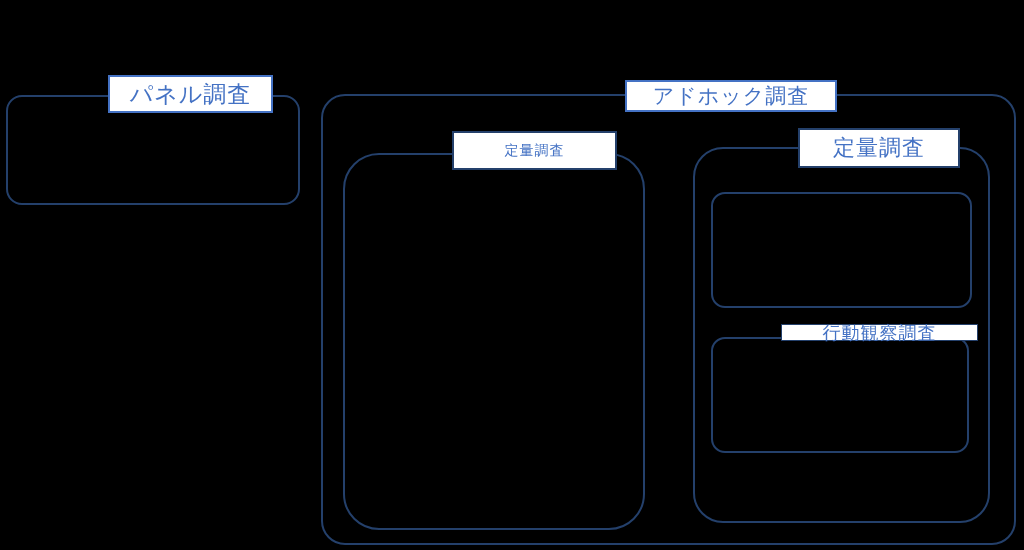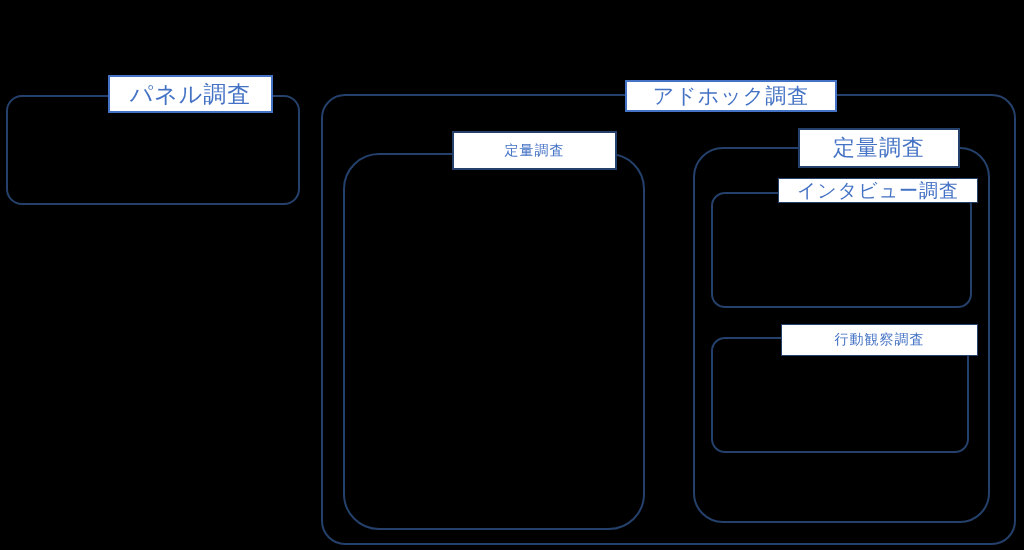--- a/index.html
+++ b/index.html
@@ -56,38 +56,37 @@
   
   #qual-box{left:693px;top:147px;width:297px;height:376px;border-radius:30px;}
   #qual-label{left:758px;top:128px;width:162px;height:40px;font-size:22px;}
 
   
   #interview-box{left:711px;top:192px;width:261px;height:116px;border-radius:14px;}
   #interview-label{left:738px;top:178px;width:200px;height:25px;font-size:19px;}
 
   
   #behavior-box{left:711px;top:337px;width:258px;height:116px;border-radius:14px;}
-  #behavior-label{left:741px;top:324px;width:197px;height:32px;font-size:14px;}
+  #behavior-label{left:741px;top:324px;width:197px;height:17px;font-size:18px;}
 </style>
 </head>
 <body>
 
 <div class="stage">
 
   <div class="container-box" id="panel-box"></div>
   <div class="label bright" id="panel-label">パネル調査</div>
 
   <div class="container-box" id="adhoc-box"></div>
   <div class="label bright" id="adhoc-label">アドホック調査</div>
 
   <div class="container-box" id="quant-box"></div>
   <div class="label dark" id="quant-label">定量調査</div>
 
   <div class="container-box" id="qual-box"></div>
   <div class="label dark" id="qual-label">定量調査</div>
 
   <div class="container-box" id="interview-box"></div>
-  <div class="label thin" id="interview-label">インタビュー調査</div>
 
   <div class="container-box" id="behavior-box"></div>
   <div class="label thin" id="behavior-label">行動観察調査</div>
 
 </div>
 
 </body></html>

